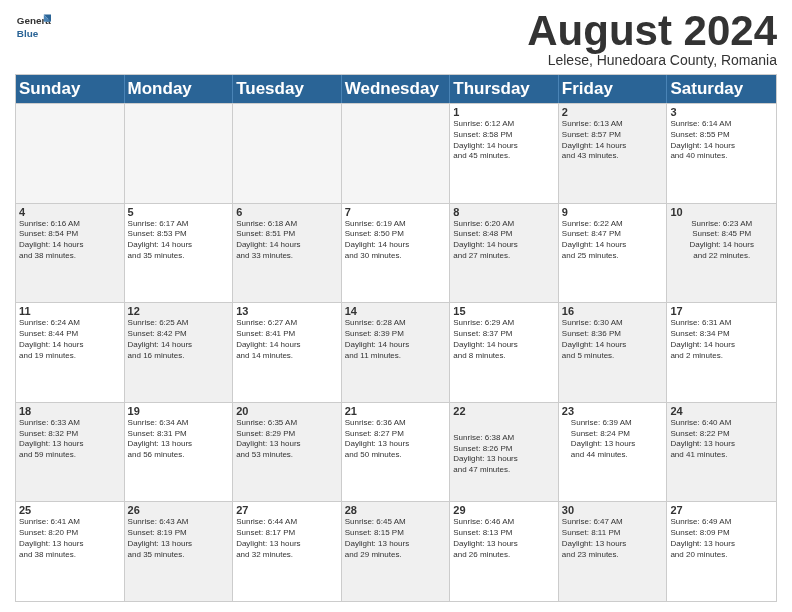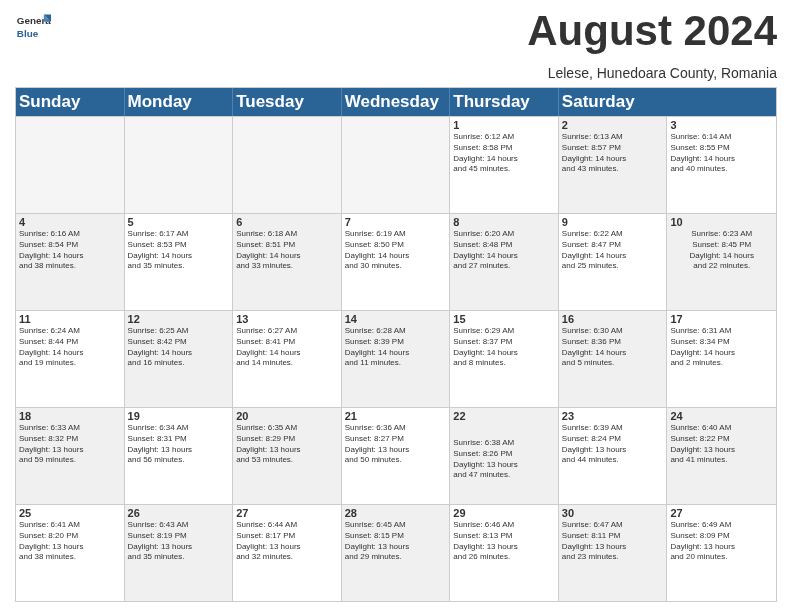--- a/index.html
+++ b/index.html
@@ -37,21 +37,21 @@
     }
     .main-title {
       font-size: 42px;
       font-weight: bold;
       color: #333;
       line-height: 1;
     }
     .subtitle {
       font-size: 14px;
       color: #333;
-      margin-top: 13px;
+      margin-top: 0;
       padding-left: 7px;
     }
     .calendar {
       flex: 1;
       display: flex;
       flex-direction: column;
       border: 1px solid #ccc;
     }
     .cal-header-row {
       display: grid;
@@ -130,20 +130,21 @@
     </div>
   </div>
 
   <div class="calendar">
     <div class="cal-header-row">
       <div class="cal-header-cell">Sunday</div>
       <div class="cal-header-cell">Monday</div>
       <div class="cal-header-cell">Tuesday</div>
       <div class="cal-header-cell">Wednesday</div>
       <div class="cal-header-cell">Thursday</div>
+      <div class="cal-header-cell">Friday</div>
       <div class="cal-header-cell">Saturday</div>
     </div>
     <div class="cal-body">
     <div class="cal-week">
           <div class="cal-cell empty"></div>
           <div class="cal-cell empty"></div>
           <div class="cal-cell empty"></div>
           <div class="cal-cell empty"></div>
           <div class="cal-cell">
             <div class="day-number">1</div>
@@ -300,21 +301,21 @@
           </div>
           <div class="cal-cell shaded">
             <div class="day-number">22</div>
             <div class="cell-detail" style="white-space: pre-line; margin-top: 16px;">Sunrise: 6:38 AM
 Sunset: 8:26 PM
 Daylight: 13 hours
 and 47 minutes.</div>
           </div>
           <div class="cal-cell">
             <div class="day-number">23</div>
-            <div class="cell-detail" style="white-space: pre-line;">Sunrise: 6:39 AM
+            <div class="cell-detail" style="white-space: pre-line; margin-left: 9px;">Sunrise: 6:39 AM
 Sunset: 8:24 PM
 Daylight: 13 hours
 and 44 minutes.</div>
           </div>
           <div class="cal-cell shaded">
             <div class="day-number">24</div>
             <div class="cell-detail" style="white-space: pre-line;">Sunrise: 6:40 AM
 Sunset: 8:22 PM
 Daylight: 13 hours
 and 41 minutes.</div>

